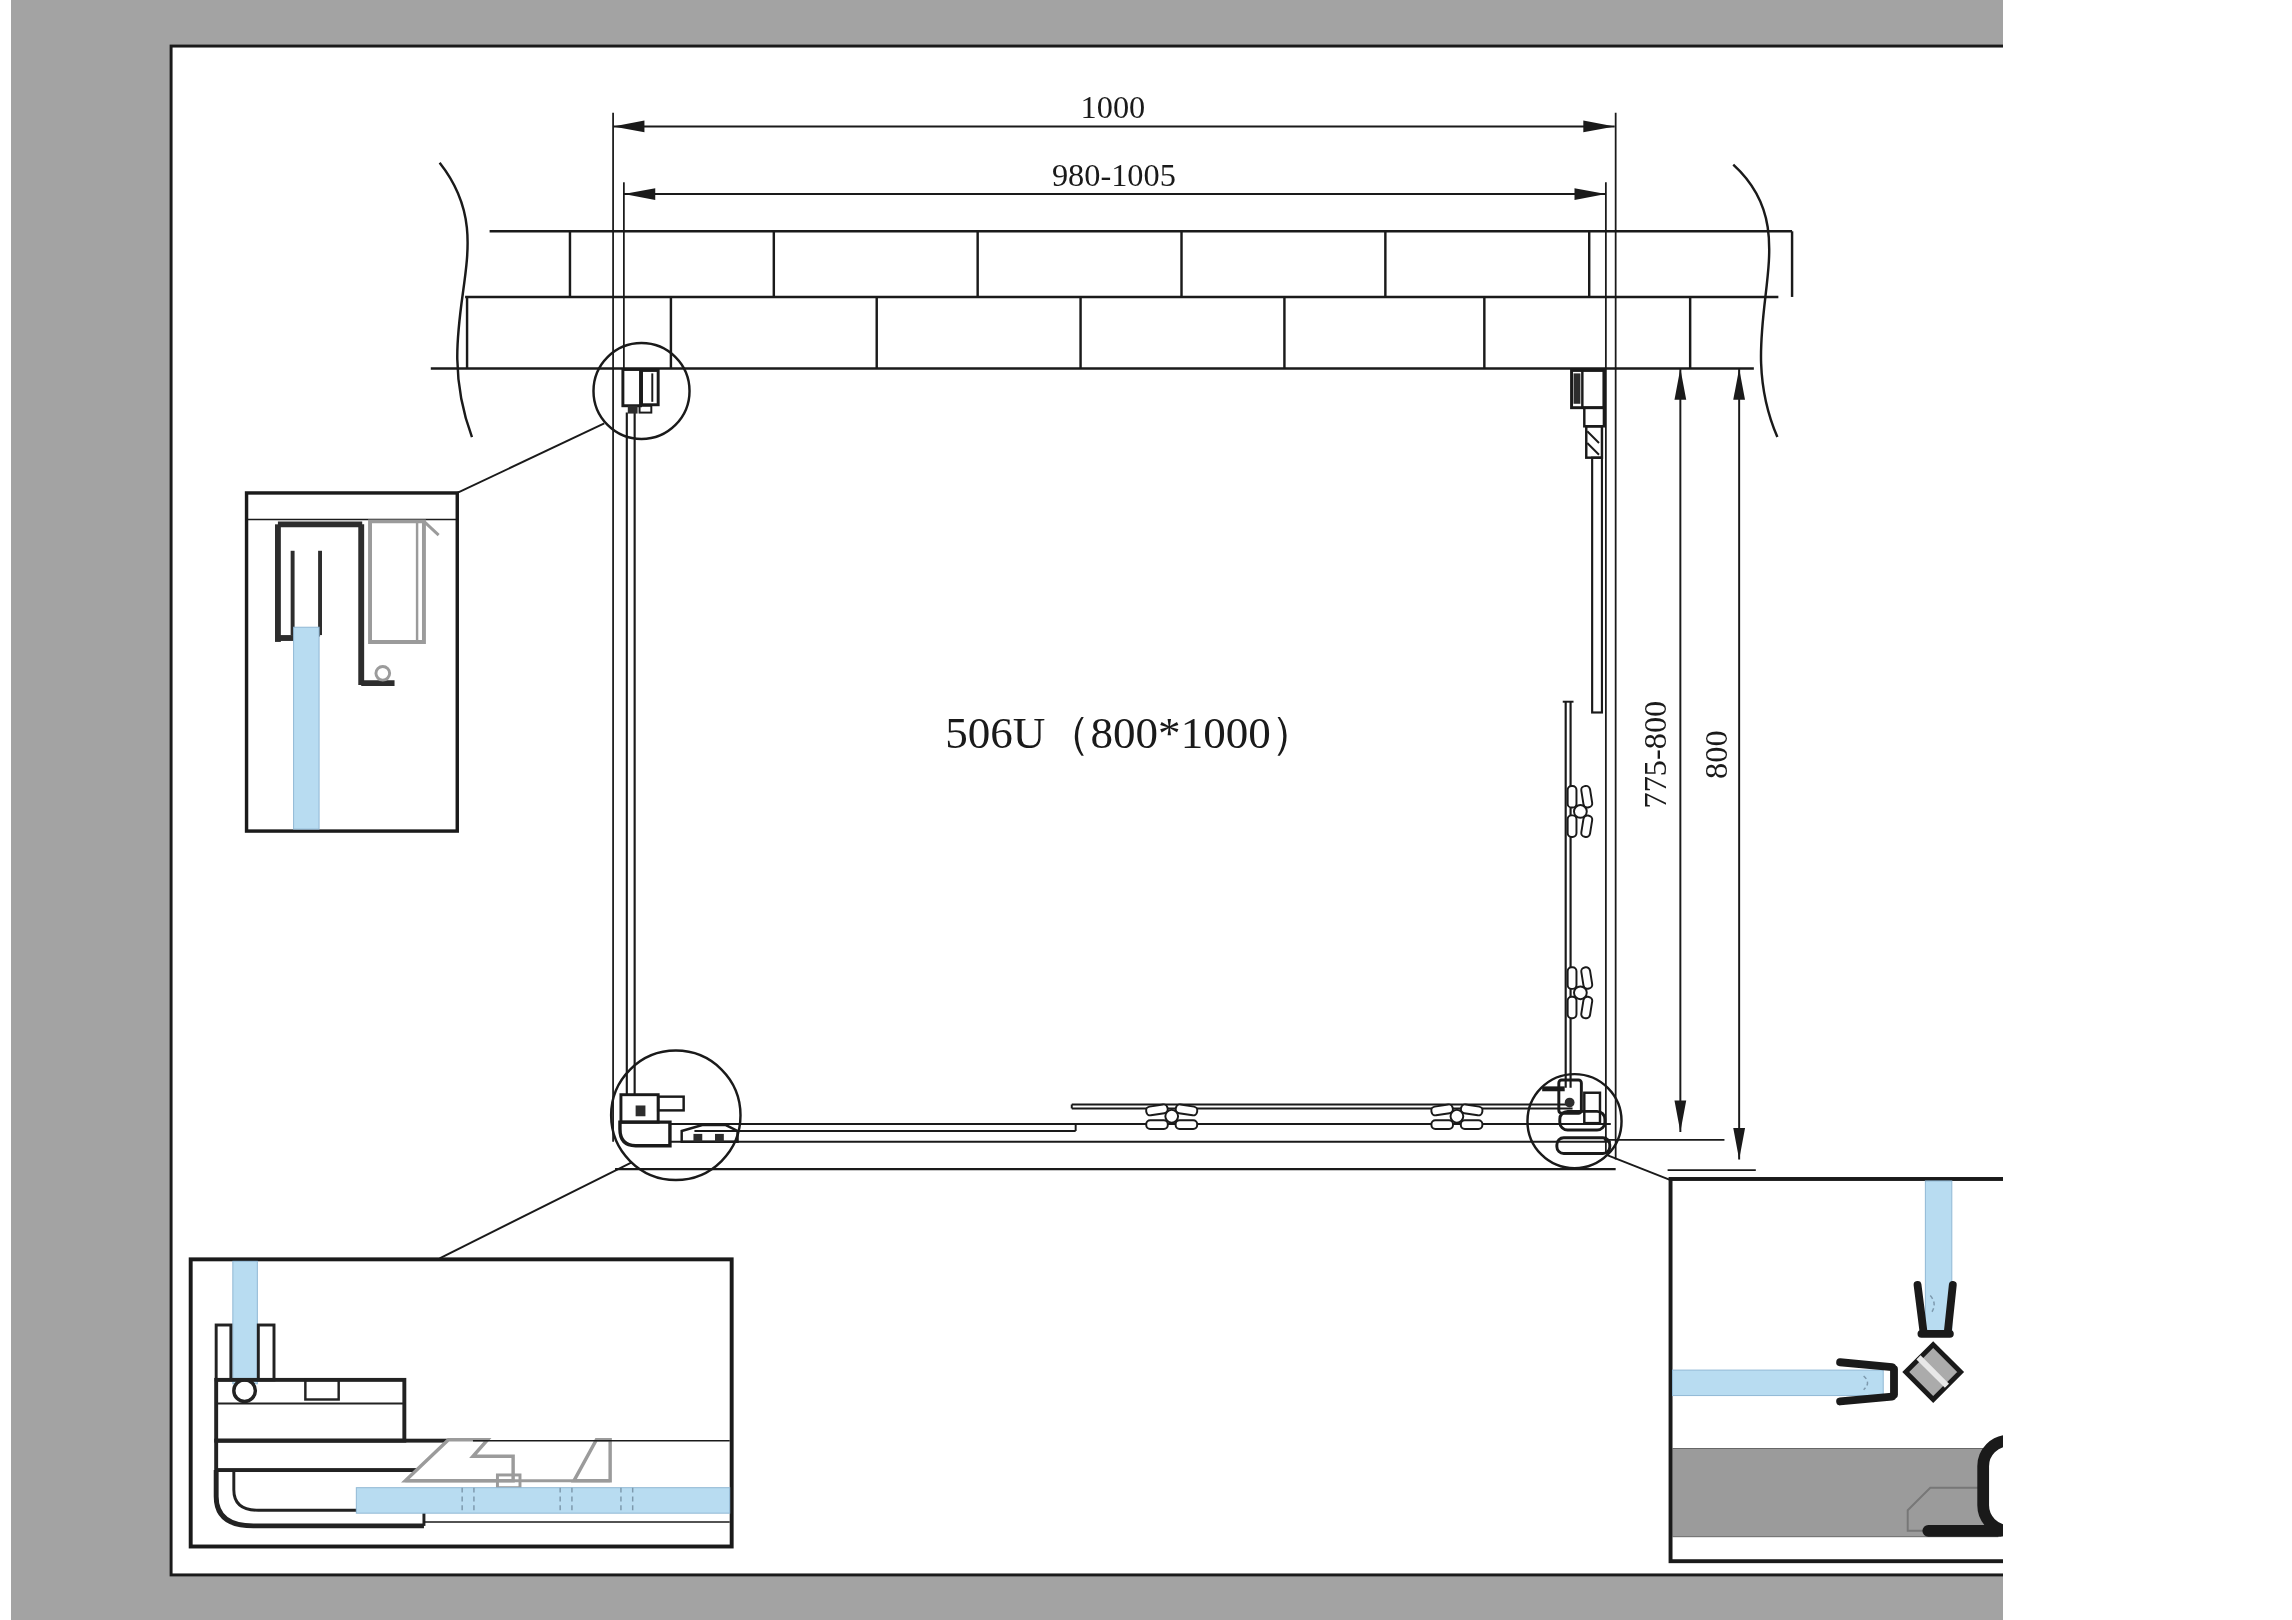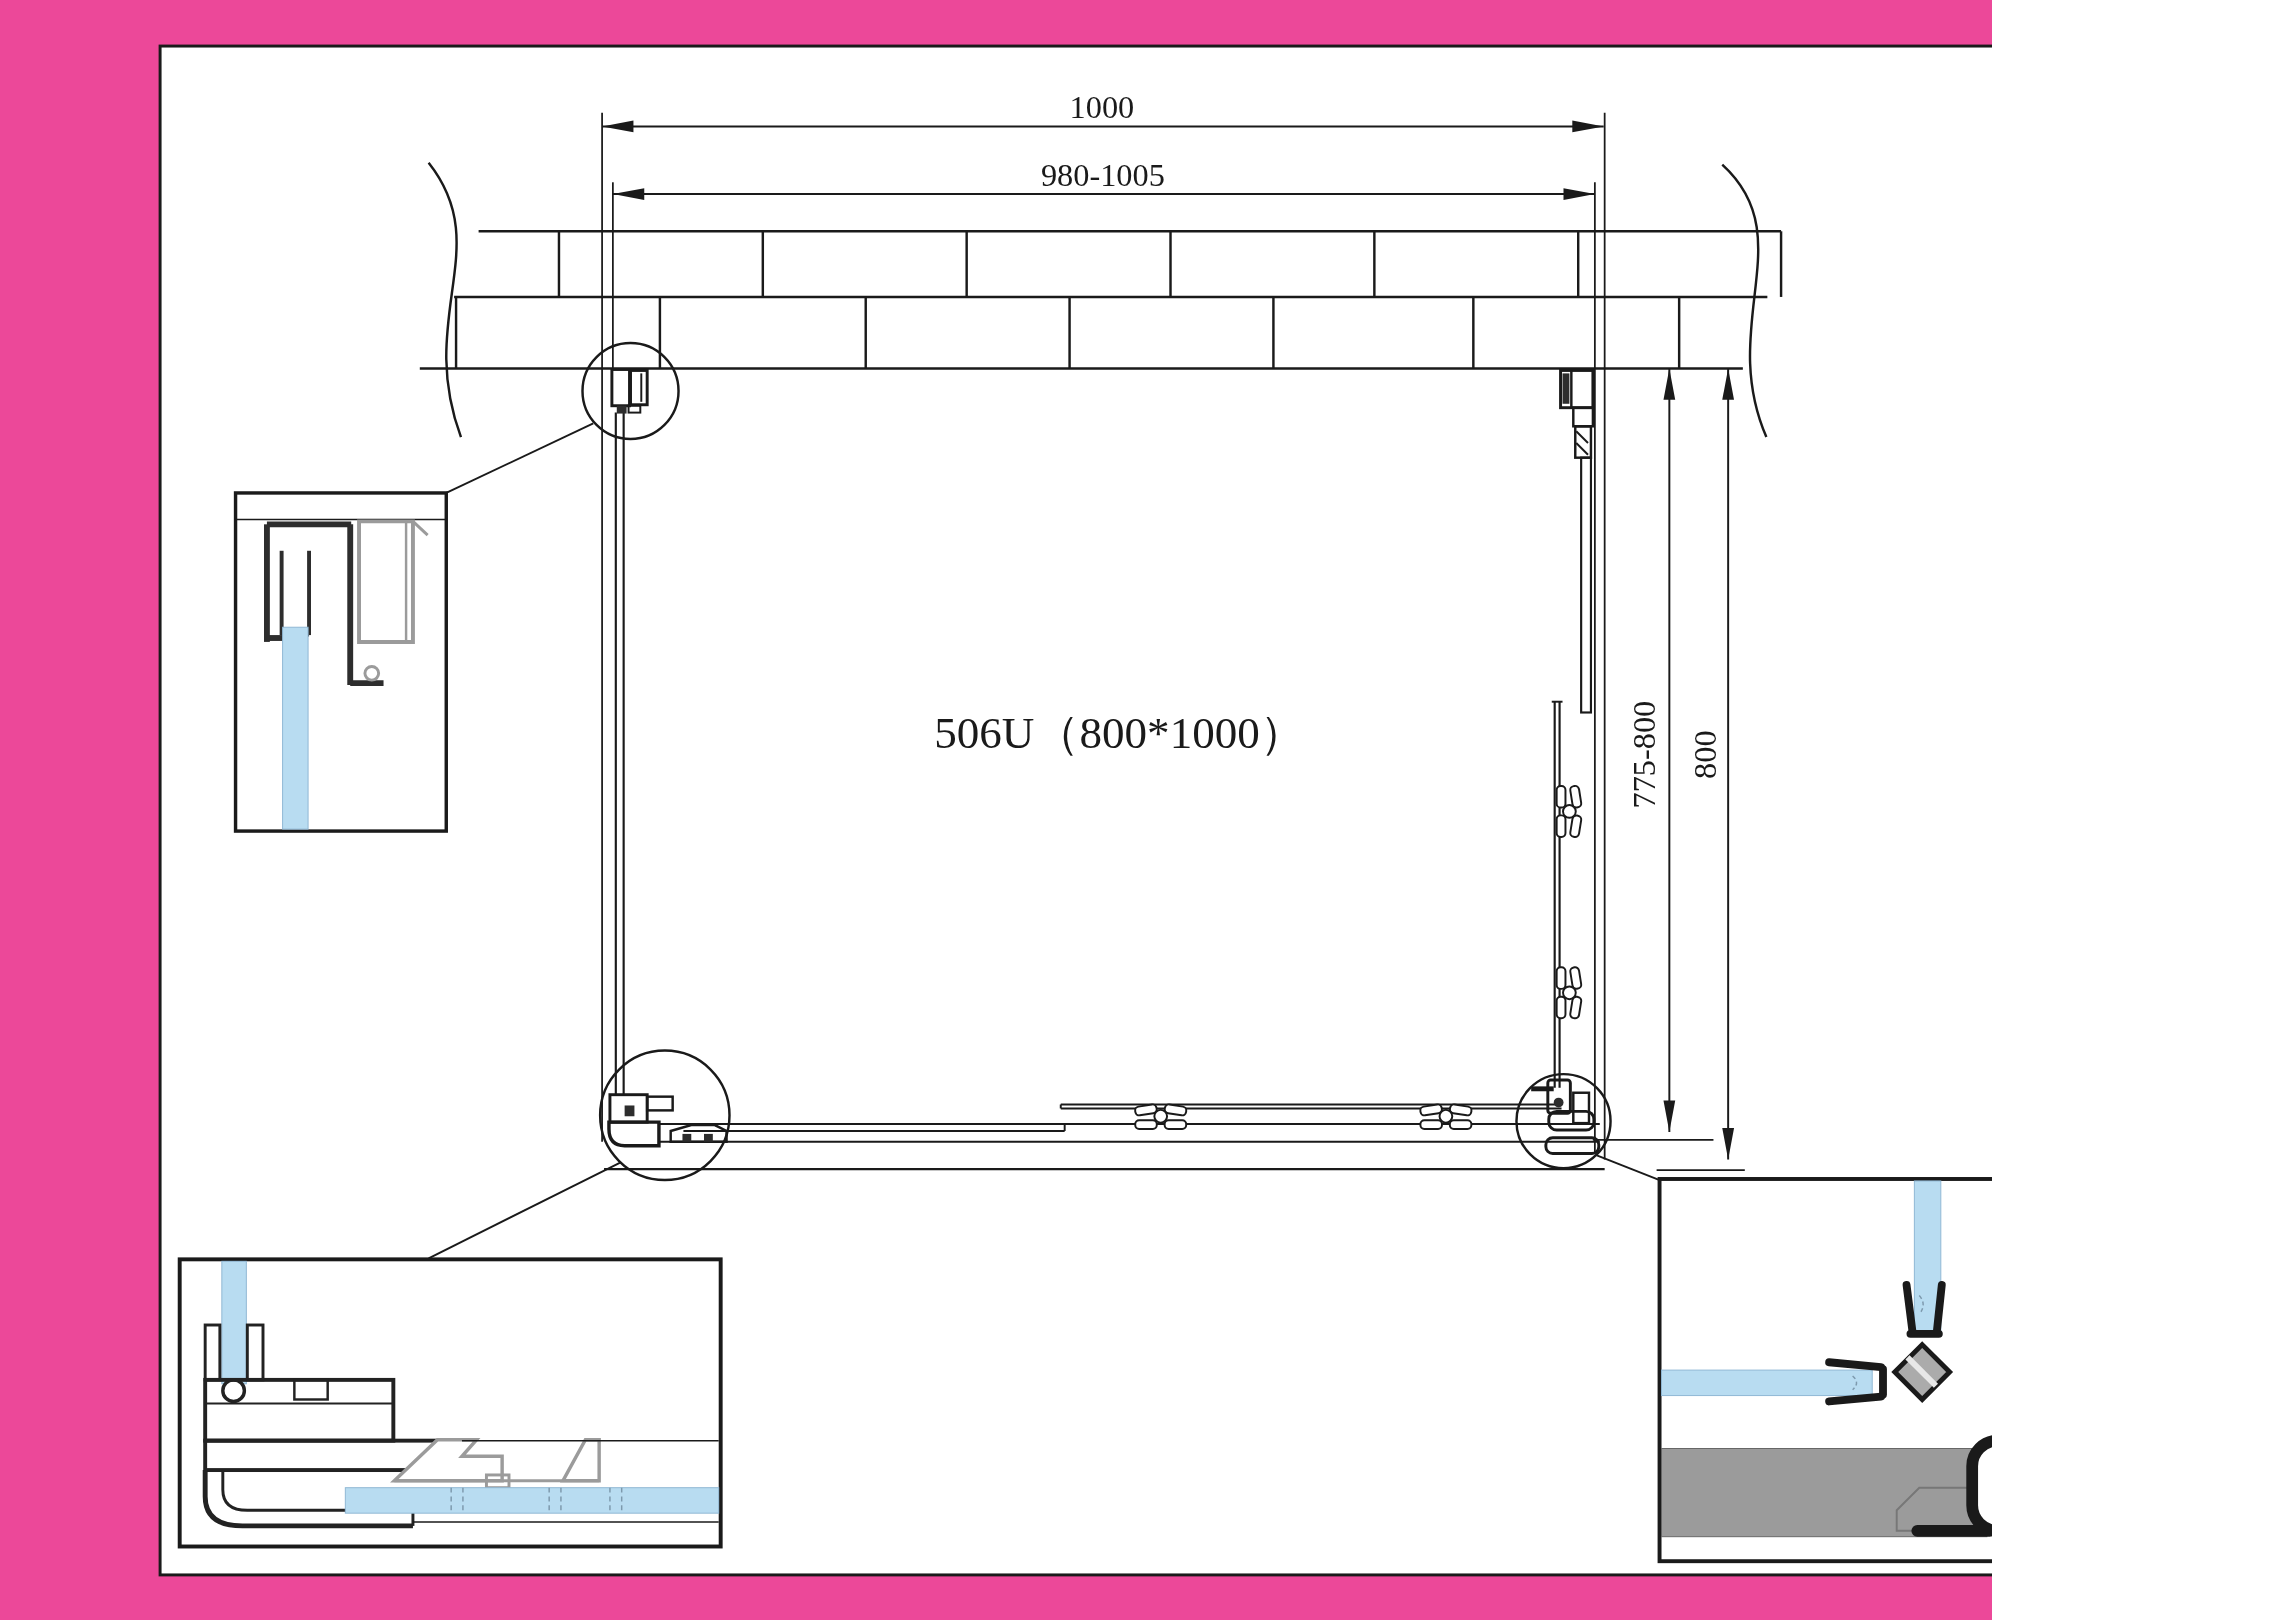--- a/index.html
+++ b/index.html
@@ -1,17 +1,17 @@
 <!DOCTYPE html>
 <html><head>
 <meta charset="utf-8">
 <style>
   html,body{margin:0;padding:0;background:#ffffff;}
-  .canvas{position:relative;width:1992px;height:1620px;background:#ec4899;overflow:hidden;
-          font-family:"Liberation Serif","DejaVu Serif",serif;}
+  .canvas{position:relative;width:1992px;height:1620px;background:#a3a3a3;overflow:hidden;
+          font-family:"Liberation Serif","DejaVu Serif",serif;margin-left:11px;}
   svg{display:block;}
   text{font-family:"Liberation Serif","DejaVu Serif",serif;fill:#1a1a1a;}
   .dimtxt{font-size:33px;}
   .modeltxt{font-size:46px;}
 </style>
 </head>
 <body>
 
 <div class="canvas">
 <svg width="2293" height="1620" viewBox="0 0 2339 1653">

